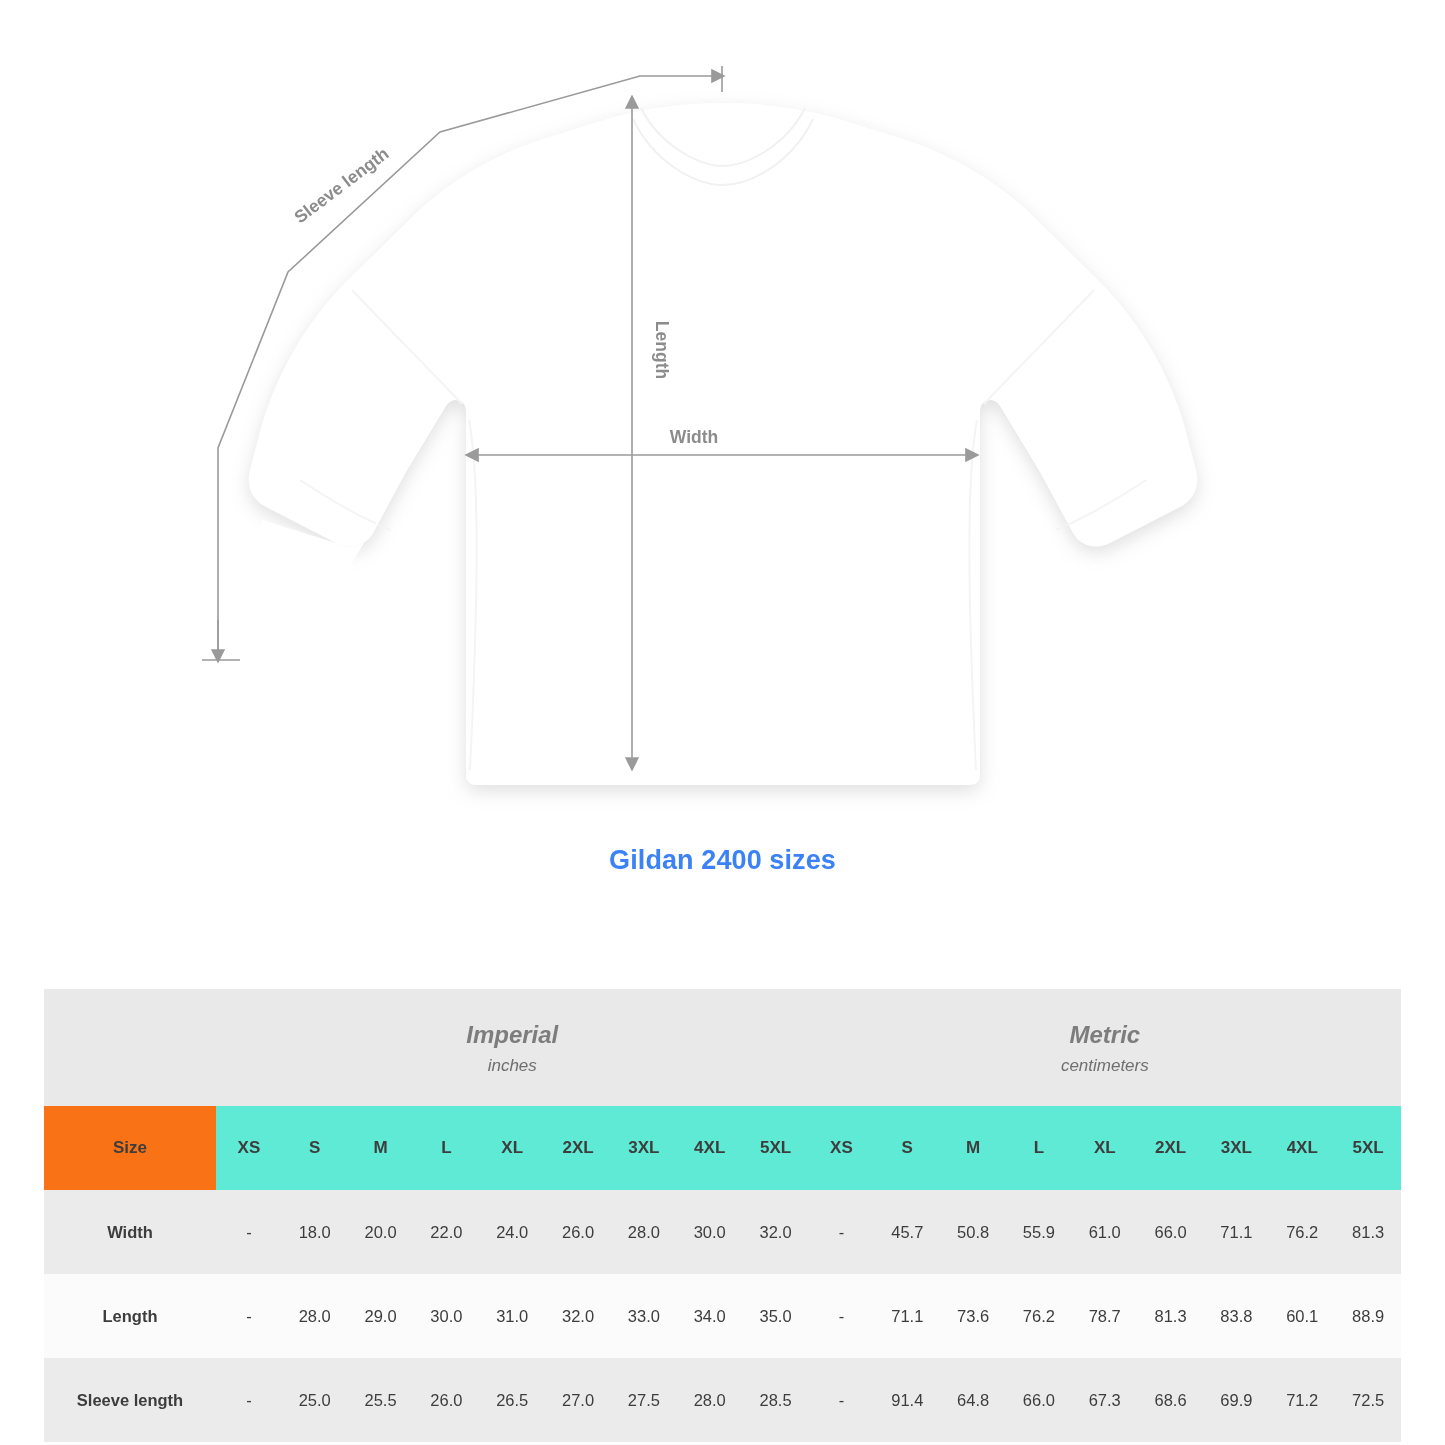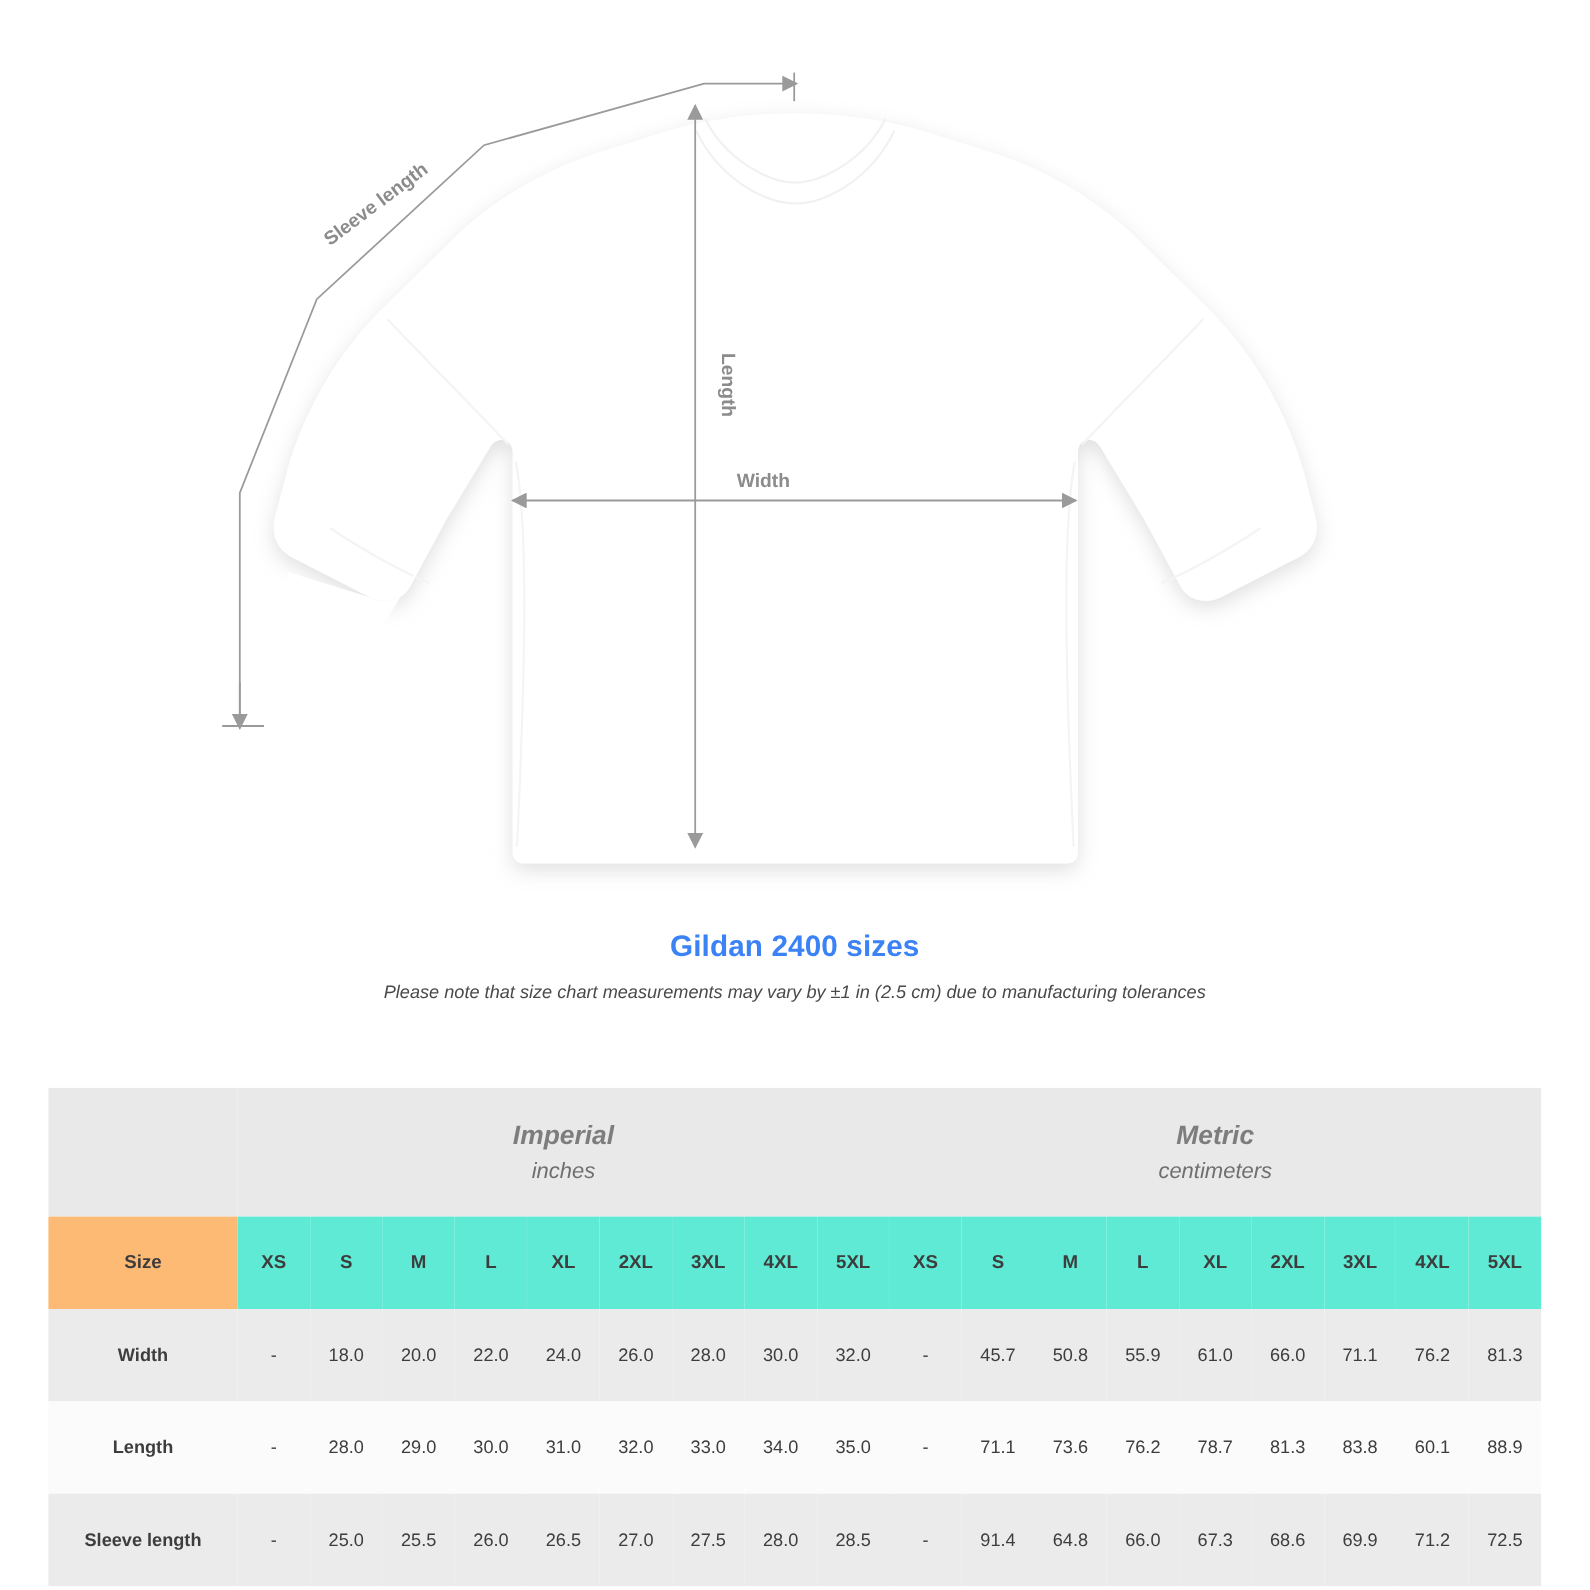--- a/index.html
+++ b/index.html
@@ -78,21 +78,21 @@
     vertical-align: middle;
   }
   .unit-head .unit-name {
     font-size: 24px;
     font-style: italic;
     font-weight: bold;
     color: #7d7d7d;
     line-height: 1.25;
   }
   .unit-head .unit-sub {
-    font-size: 20px;
+    font-size: 17px;
     font-style: italic;
     color: #6f6f6f;
     margin-top: 6px;
   }
   .row-label {
     width: 172px;
     text-align: center;
     font-weight: bold;
     font-size: 17px;
     color: #3d3d3d;
@@ -108,21 +108,21 @@
   }
   .data-row td {
     height: 84px;
     vertical-align: middle;
     text-align: center;
     font-size: 16.5px;
     color: #3d3d3d;
   }
   .data-row.odd td { background: #ebebeb; }
   .data-row.even td { background: #fbfbfb; }
-  .hdr-row td.row-label { background: #fdba74; }
+  .hdr-row td.row-label { background: #f97316; }
   .data-row.odd td.row-label { background: #ebebeb; }
   .data-row.even td.row-label { background: #fbfbfb; }
 </style>
 </head>
 <body>
 
 <div id="page">
 
   <div id="illustration">
     <svg width="1445" height="830" viewBox="0 0 1445 830" xmlns="http://www.w3.org/2000/svg">
@@ -211,21 +211,20 @@
       <text x="345" y="190" transform="rotate(-37 345 190)" font-family="Liberation Sans, sans-serif" font-size="17.5" font-weight="bold" fill="#8c8c8c" text-anchor="middle">Sleeve length</text>
 
       <text x="656" y="350" transform="rotate(90 656 350)" font-family="Liberation Sans, sans-serif" font-size="17.5" font-weight="bold" fill="#8c8c8c" text-anchor="middle">Length</text>
 
       <text x="694" y="443" font-family="Liberation Sans, sans-serif" font-size="17.5" font-weight="bold" fill="#8c8c8c" text-anchor="middle">Width</text>
     </svg>
   </div>
 
   <div id="title-block">
     <div id="chart-title">Gildan 2400 sizes</div>
-    <div id="chart-note">Please note that size chart measurements may vary by ±1 in (2.5 cm) due to manufacturing tolerances</div>
   </div>
 
   <div id="size-table-wrap">
     <table id="size-table">
       <colgroup>
         <col style="width:172px">
         <col span="18" style="width:65.83px">
       </colgroup>
       <tbody>
         <tr>

